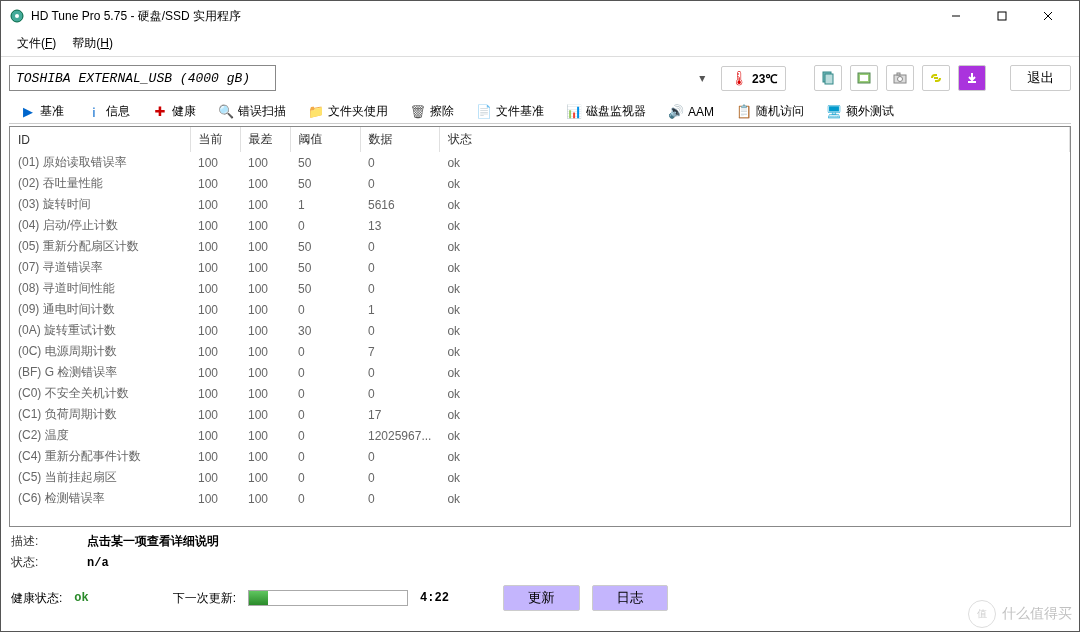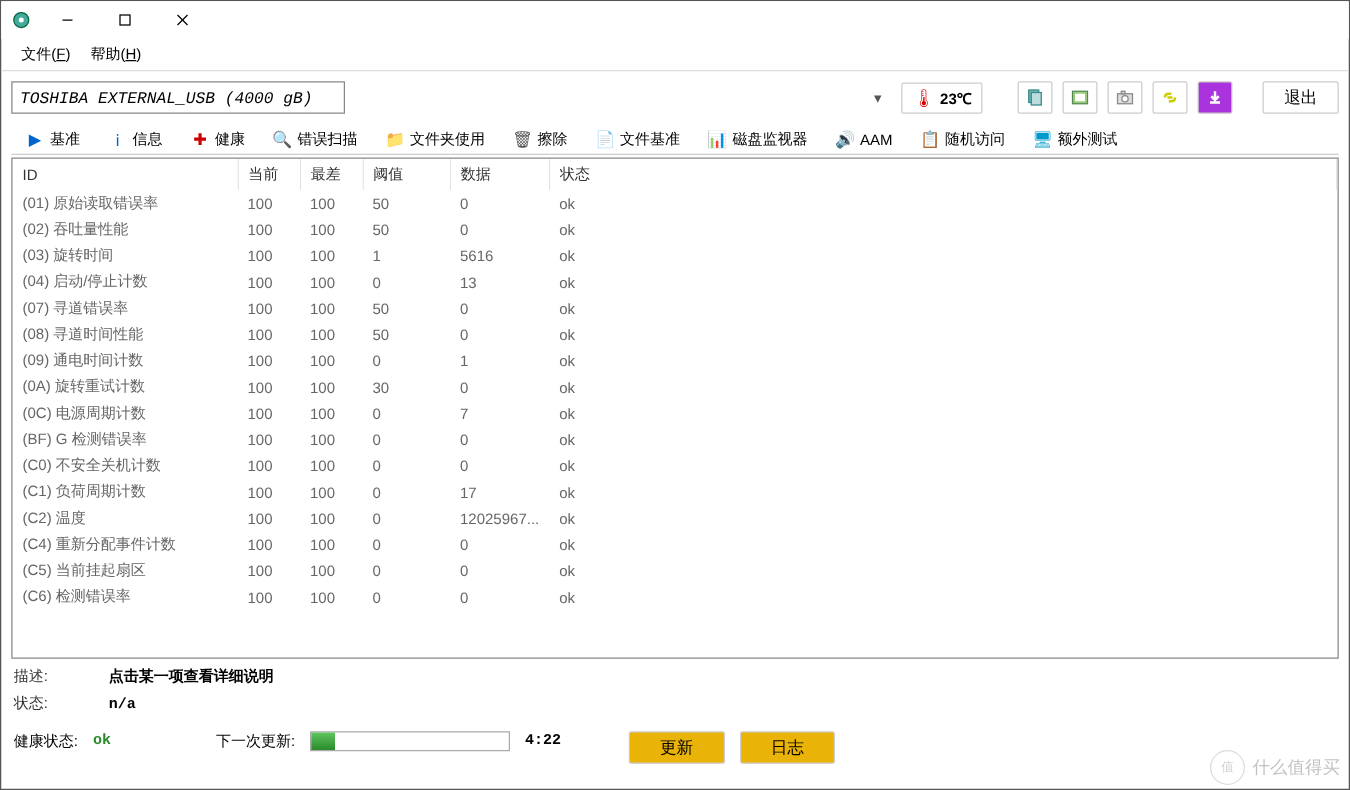--- a/index.html
+++ b/index.html
@@ -43,40 +43,41 @@
     .smart-table .col-thr { width: 70px; }
     .smart-table .col-dat { width: 70px; }
     .smart-table .col-sts { }
     
     .info-area { padding: 6px 2px; display: flex; flex-direction: column; gap: 4px; }
     .info-row { display: flex; align-items: center; gap: 16px; }
     .info-label { width: 60px; color: #333; }
     .info-value { font-family: "Courier New", monospace; font-weight: bold; }
     .info-value.green { color: #2a8a2a; }
     
-    .bottom-bar { display: flex; gap: 12px; padding: 8px 2px 16px 2px; }
+    .bottom-bar { display: flex; align-items: center; gap: 12px; padding: 8px 2px 16px 2px; }
     .bottom-bar .label { }
     .progress-wrap { width: 160px; height: 16px; border: 1px solid #aaa; background: #fff; position: relative; }
     .progress-fill { height: 100%; background: linear-gradient(#5fc65f, #2a8a2a); width: 12%; }
-    .btn { height: 26px; padding: 0 24px; border: 1px solid #ccc; border-radius: 2px; cursor: pointer; background: #eab308; }
+    .btn { height: 26px; padding: 0 24px; border: 1px solid #ccc; border-radius: 2px; cursor: pointer; background: #c4b5fd; }
     
     .watermark { position: absolute; bottom: 4px; right: 8px; display: flex; align-items: center; gap: 6px; opacity: 0.4; font-size: 14px; color: #666; pointer-events: none; }
     .wm-circle { width: 28px; height: 28px; border: 1px solid #aaa; border-radius: 50%; display: flex; align-items: center; justify-content: center; font-size: 10px; color: #888; }
   </style>
 </head>
 <body>
 
 <div class="window">
   <div class="titlebar">
     <span class="app-icon">
       <svg viewBox="0 0 16 16">
           <circle cx="8" cy="8" r="6" fill="#4a9" stroke="#064" stroke-width="1"></circle>
           <circle cx="8" cy="8" r="2" fill="#fff"></circle>
         </svg>
     </span>
+    <span class="title">HD Tune Pro 5.75 - 硬盘/SSD 实用程序</span>
     <div class="win-controls">
       <div class="win-btn">
           <svg width="10" height="10">
             <line x1="1" y1="5" x2="9" y2="5" stroke="#000" stroke-width="1"></line>
           </svg>
         </div>
       <div class="win-btn">
           <svg width="10" height="10">
             <rect x="1" y="1" width="8" height="8" fill="none" stroke="#000" stroke-width="1"></rect>
           </svg>
@@ -226,20 +227,28 @@
             </tr>
             <tr>
               <td>(04) 启动/停止计数</td>
               <td>100</td>
               <td>100</td>
               <td>0</td>
               <td>13</td>
               <td>ok</td>
             </tr>
             <tr>
+              <td>(05) 重新分配扇区计数</td>
+              <td>100</td>
+              <td>100</td>
+              <td>50</td>
+              <td>0</td>
+              <td>ok</td>
+            </tr>
+            <tr>
               <td>(07) 寻道错误率</td>
               <td>100</td>
               <td>100</td>
               <td>50</td>
               <td>0</td>
               <td>ok</td>
             </tr>
             <tr>
               <td>(08) 寻道时间性能</td>
               <td>100</td>

